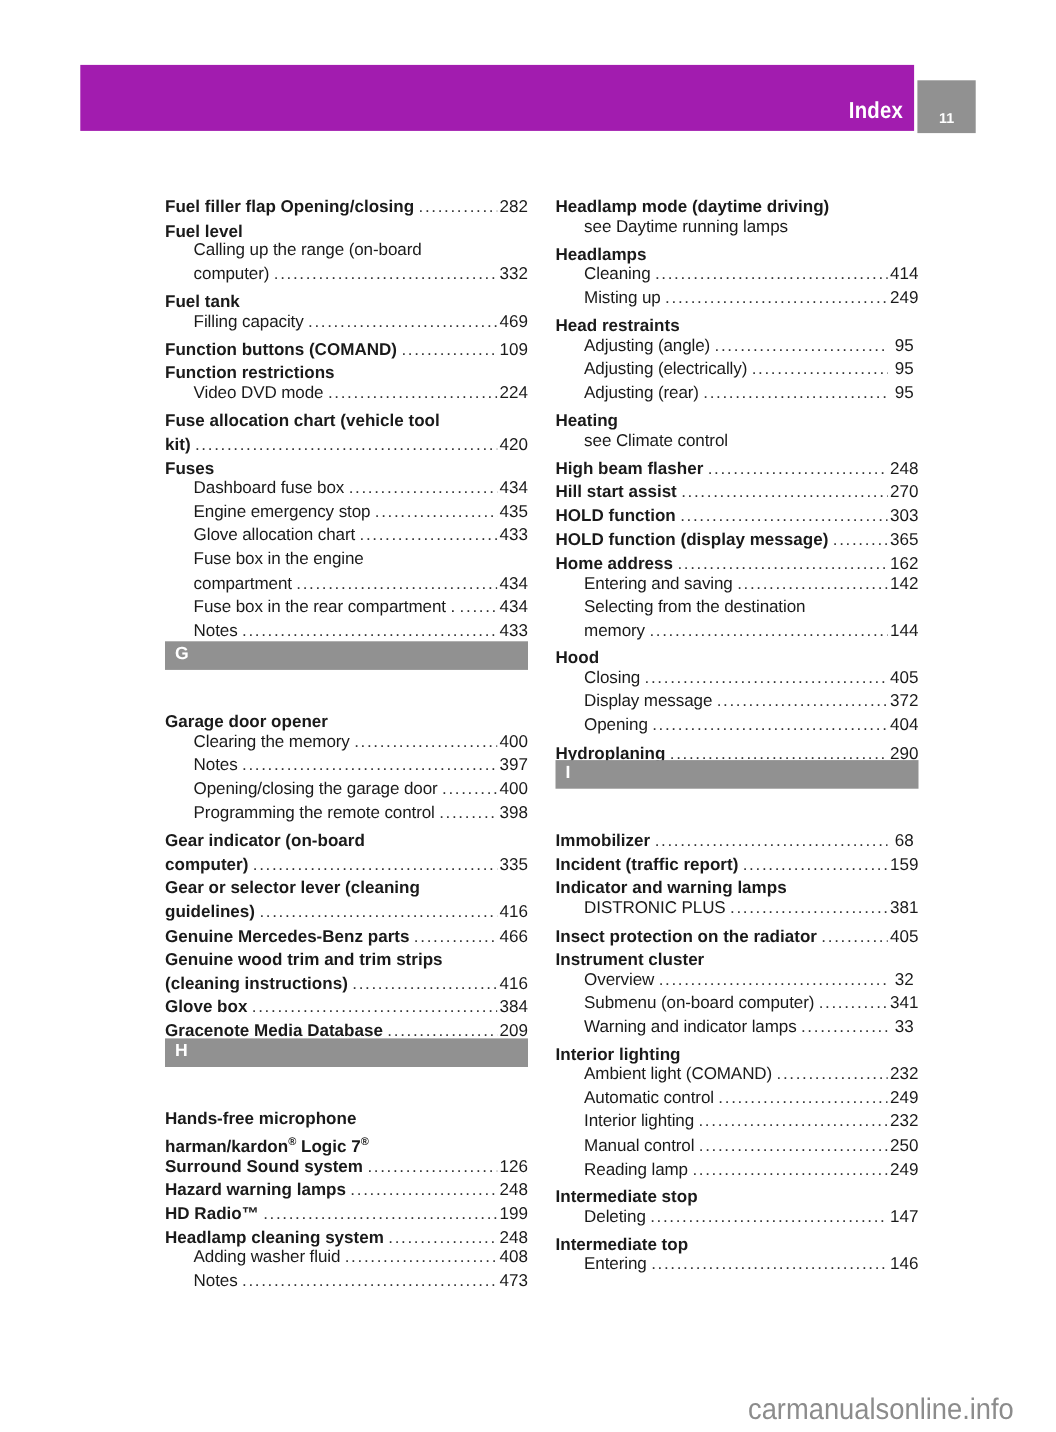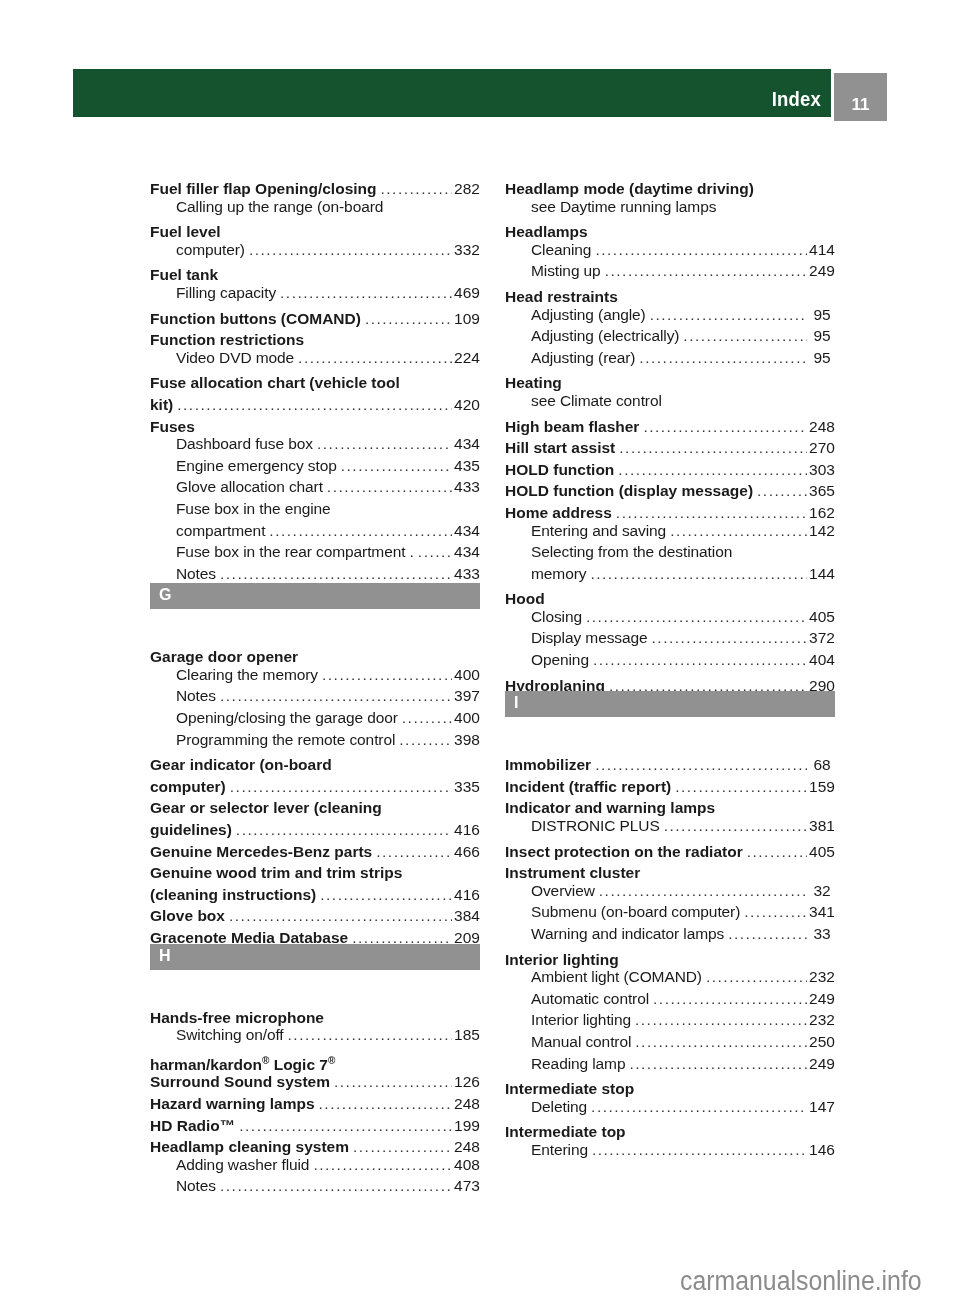--- a/index.html
+++ b/index.html
@@ -1,27 +1,27 @@
 <!DOCTYPE html>
 <html><head>
 <meta charset="utf-8">
 <style>
   html, body { margin: 0; padding: 0; background: #ffffff; }
   body { width: 960px; height: 1302px; position: relative; overflow: hidden;
          font-family: "Liberation Sans", sans-serif; color: #1a1a1a; }
 
-  .header-bar { position: absolute; left: 73px; top: 69px; width: 758px; height: 48px;
-                background: #14532d; }
+  .header-bar { position: absolute; left: 73px; top: 59px; width: 758px; height: 60px;
+                background: #a21caf; }
   .header-title { position: absolute; right: 10px; bottom: 6px; color: #ffffff;
                   font-family: "Liberation Sans", sans-serif; font-weight: bold; font-size: 21px;
                   letter-spacing: 0.2px; transform: scaleX(0.88); transform-origin: right bottom; }
   .header-page { position: absolute; left: 834px; top: 73px; width: 53px; height: 48px;
                  background: #919191; }
   .header-page span { position: absolute; left: 0; right: 0; bottom: 6px; text-align: center;
-                      color: #ffffff; font-weight: bold; font-size: 17px; }
+                      color: #ffffff; font-weight: bold; font-size: 13px; }
 
   .col { position: absolute; top: 154px; width: 330px; }
   .col.left { left: 150px; }
   .col.right { left: 505px; }
 
   .entry { display: flex; align-items: baseline; height: 21.6px; line-height: 21.6px;
            font-size: 15.5px; white-space: nowrap; }
   .entry.sub { padding-left: 26px; }
   .entry .label { flex: 0 0 auto; }
   .entry.main .label { font-weight: bold; margin-top: 24px; }
@@ -49,25 +49,25 @@
   <span>11</span>
 </div>
 
 <div class="col left">
   <div>
       <div class="entry main">
         <span class="label">Fuel filler flap Opening/closing</span>
         <span class="dots"></span>
         <span class="page">282</span>
       </div>
+      <div class="entry main nopage">
+        <span class="label">Fuel level</span>
+      </div>
       <div class="entry sub nopage">
         <span class="label">Calling up the range (on-board</span>
-      </div>
-      <div class="entry main nopage">
-        <span class="label">Fuel level</span>
       </div>
       <div class="entry sub">
         <span class="label">computer)</span>
         <span class="dots"></span>
         <span class="page">332</span>
       </div>
       <div class="entry main nopage">
         <span class="label">Fuel tank</span>
       </div>
       <div class="entry sub">
@@ -200,25 +200,20 @@
         <span class="page">209</span>
       </div>
     </div>
   <div class="section-bar">
     <span>H</span>
   </div>
   <div>
       <div class="entry main nopage">
         <span class="label">Hands-free microphone</span>
       </div>
-      <div class="entry sub">
-        <span class="label">Switching on/off</span>
-        <span class="dots"></span>
-        <span class="page">185</span>
-      </div>
       <div class="entry main nopage">
         <span class="label">harman/kardon<span class="sup">®</span> Logic 7<span class="sup">®</span></span>
       </div>
       <div class="entry main">
         <span class="label">Surround Sound system</span>
         <span class="dots"></span>
         <span class="page">126</span>
       </div>
       <div class="entry main">
         <span class="label">Hazard warning lamps</span>

